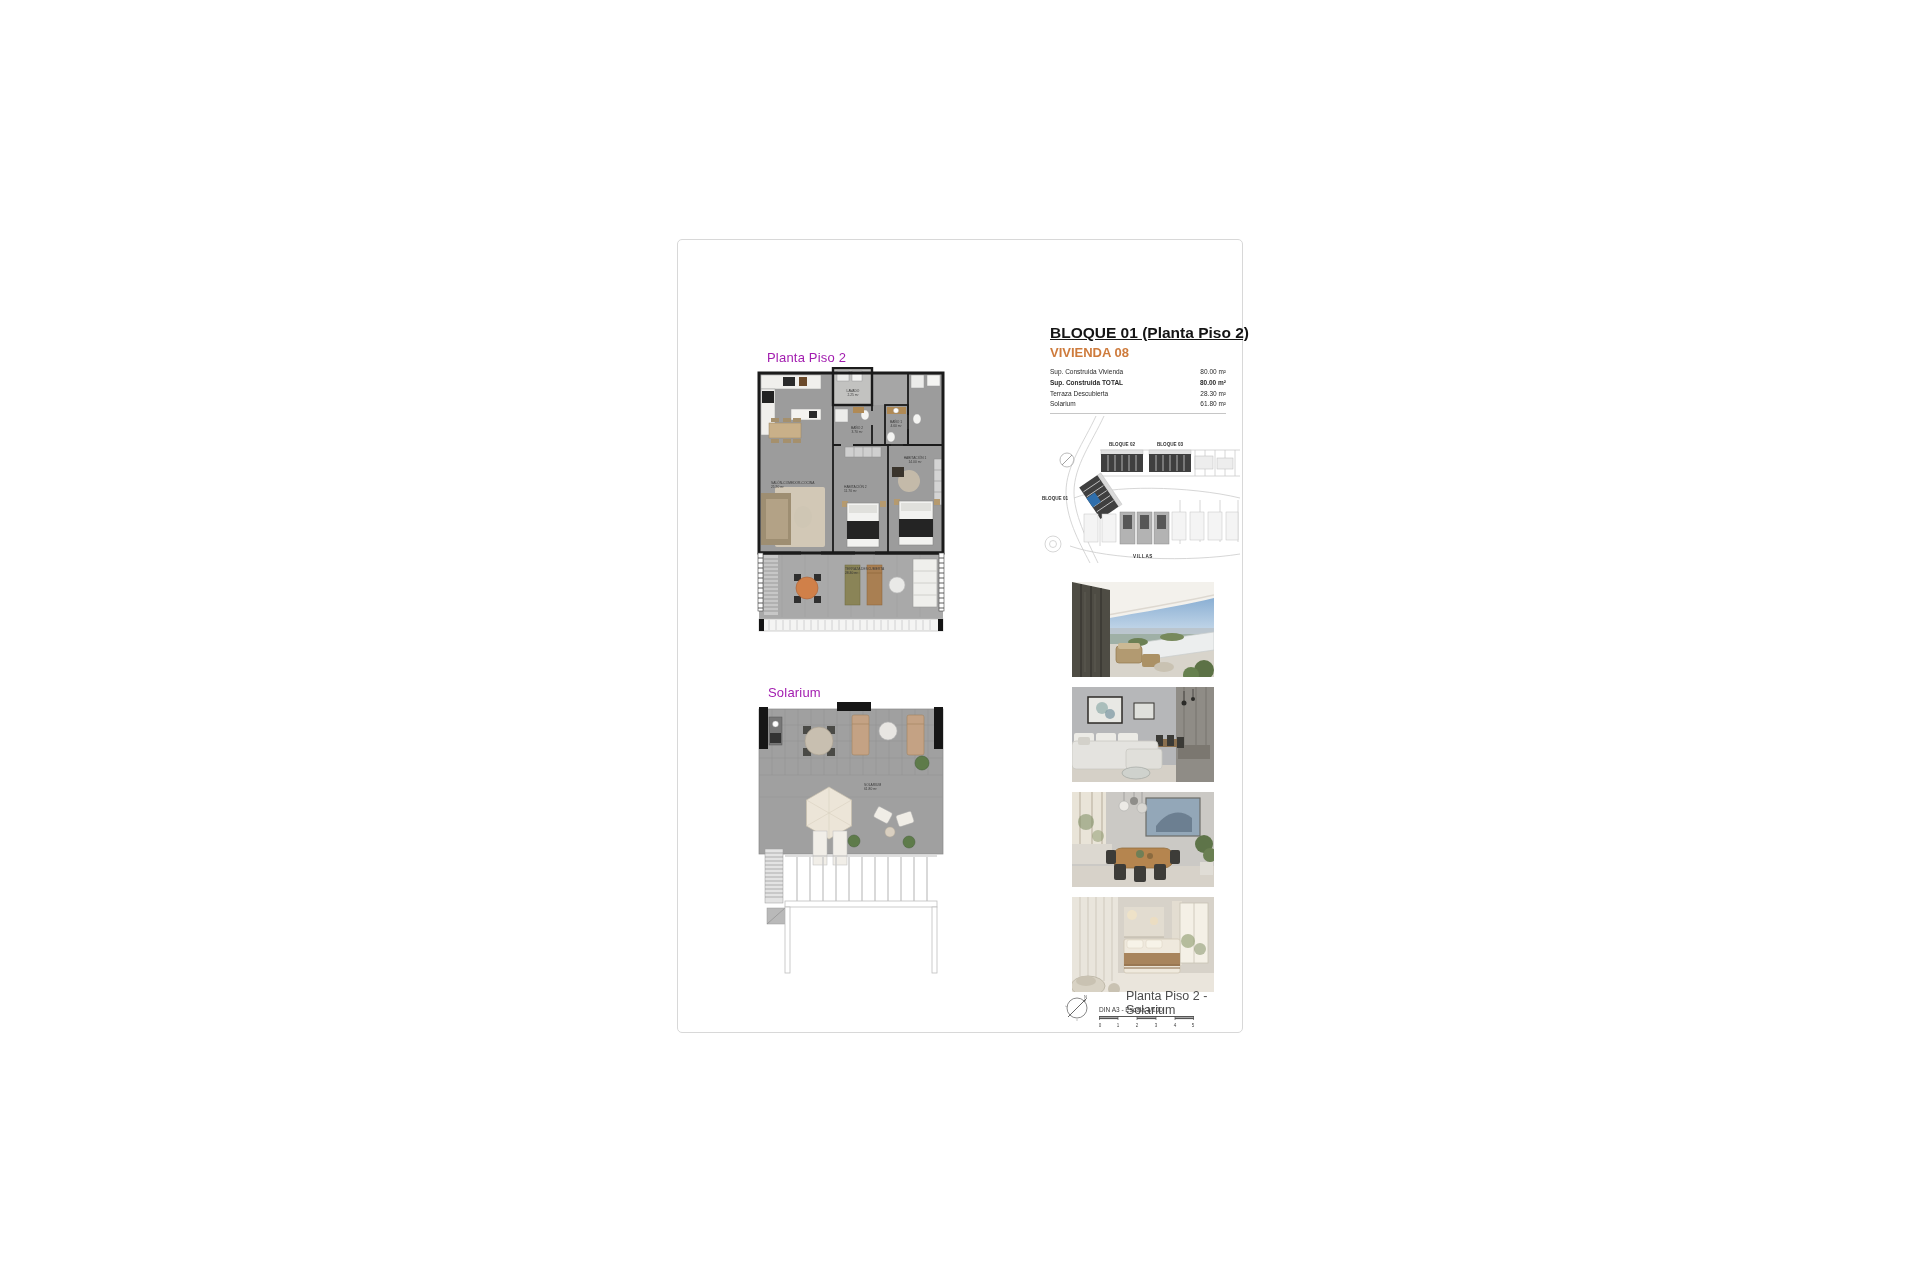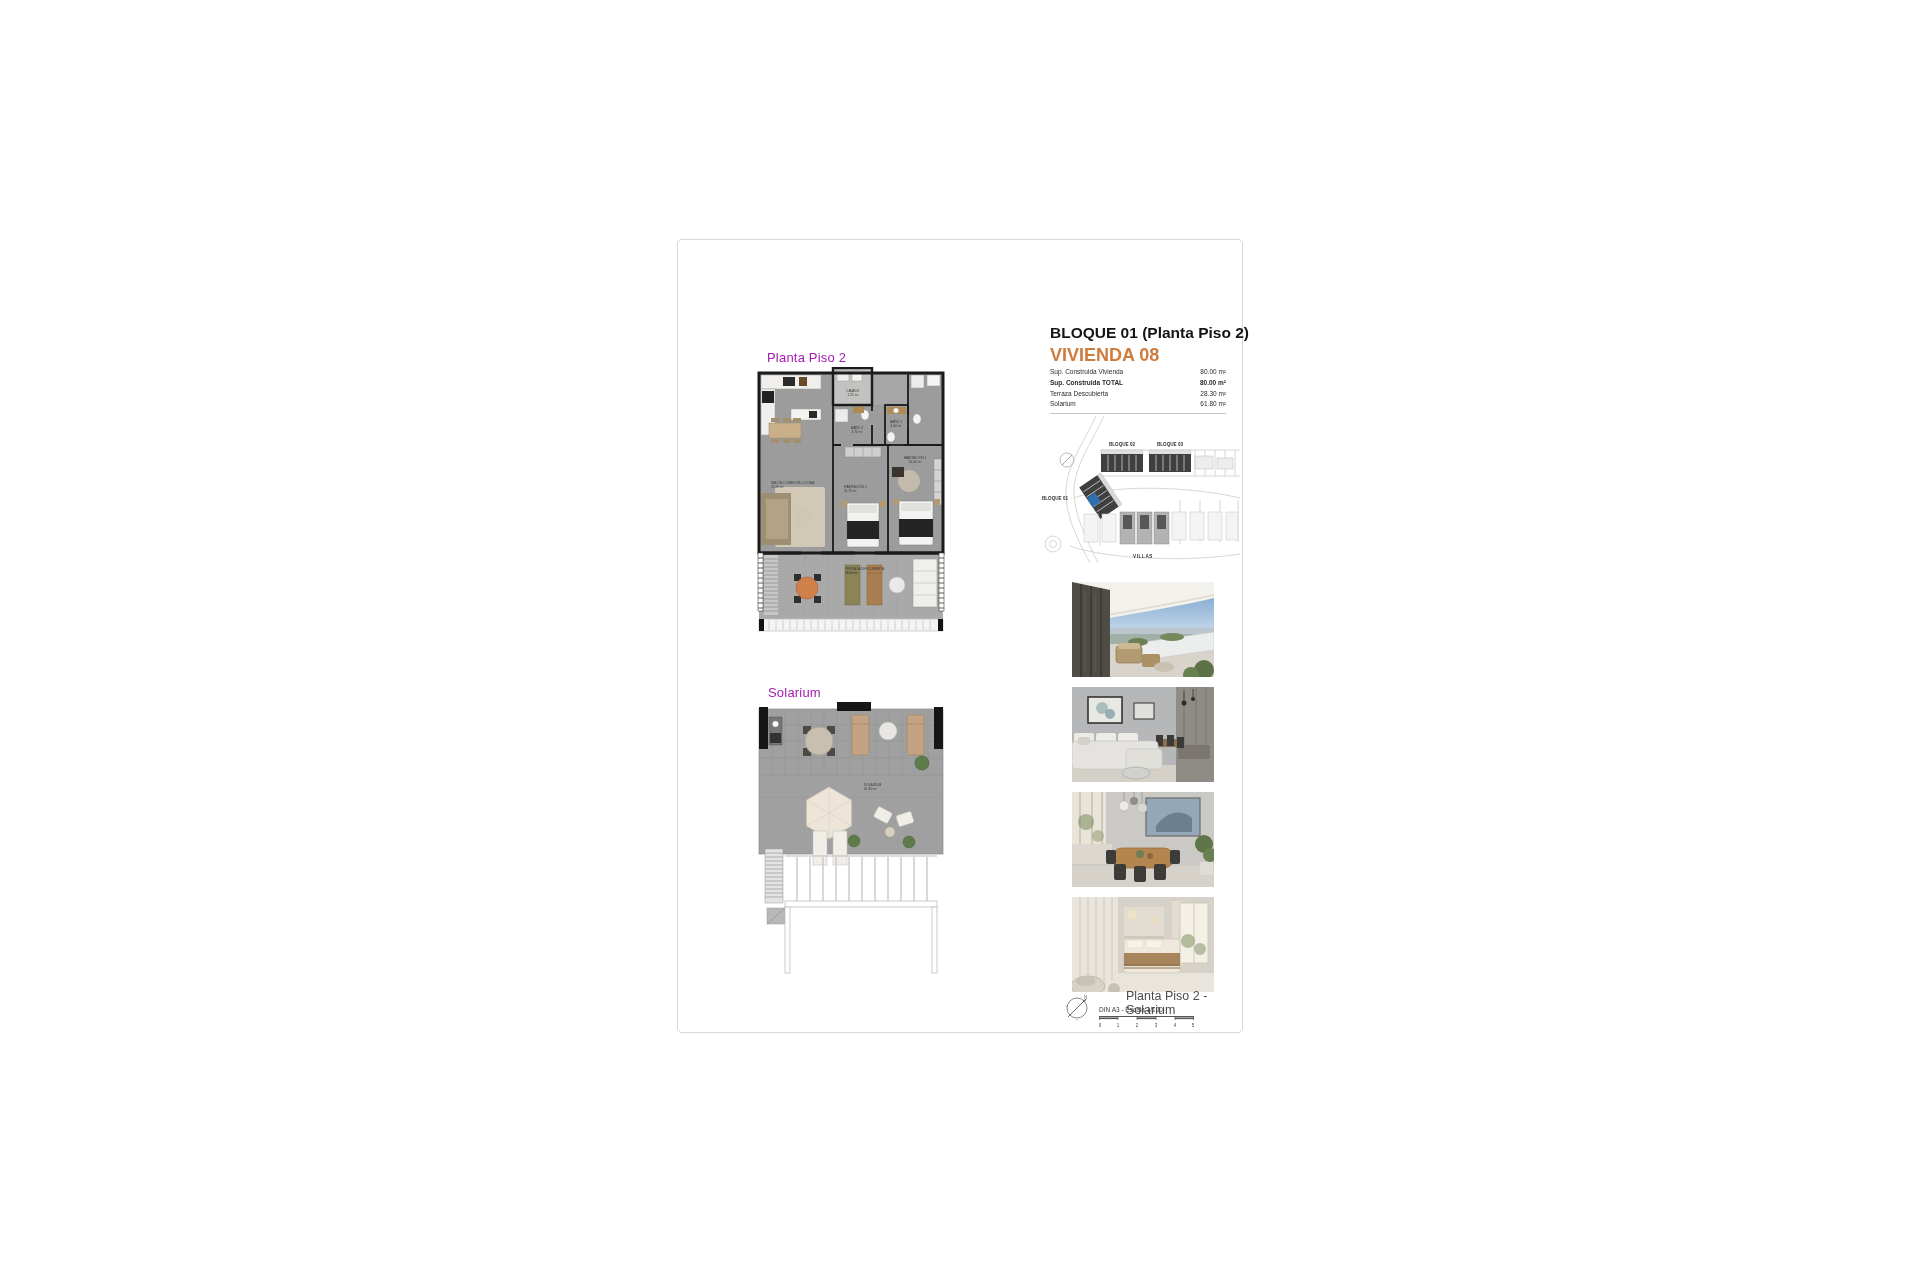--- a/index.html
+++ b/index.html
@@ -1,22 +1,22 @@
 <!DOCTYPE html>
 <html><head>
 <meta charset="utf-8">
 <style>
   html,body{margin:0;padding:0;background:#ffffff;}
   body{font-family:"Liberation Sans",sans-serif;}
   .canvas{position:relative;width:1920px;height:1280px;background:#ffffff;overflow:hidden;}
   .page{position:absolute;left:677px;top:239px;width:564px;height:792px;background:#ffffff;
         border:1px solid #d8d8d8;border-radius:5px;}
   .plan-title{position:absolute;font-size:13px;color:#a21caf;letter-spacing:.2px;}
-  .hdr-title{position:absolute;left:372px;top:84px;font-size:15.5px;font-weight:bold;color:#141414;white-space:nowrap;}
-  .hdr-sub{position:absolute;left:372px;top:105px;font-size:18px;font-weight:bold;color:#ce7b3c;}
+  .hdr-title{position:absolute;left:372px;top:84px;font-size:15.5px;font-weight:bold;color:#141414;white-space:nowrap;text-decoration:underline;}
+  .hdr-sub{position:absolute;left:372px;top:105px;font-size:13px;font-weight:bold;color:#ce7b3c;}
   .surfaces{position:absolute;left:372px;top:127px;width:176px;}
   .srow{display:flex;justify-content:space-between;font-size:6.5px;line-height:10.8px;color:#2a2a2a;}
   .srow.bold{font-weight:bold;}
   .sdivider{border-bottom:1px solid #c6c6c6;margin-top:3px;}
   .photo{position:absolute;left:394px;width:142px;height:95px;overflow:hidden;background:#ddd;}
   .footer-title{position:absolute;left:420px;top:749px;font-size:12.5px;color:#4c4c4c;margin-left:28px;}
   .footer-note{position:absolute;left:421px;top:766px;font-size:6.5px;color:#3a3a3a;}
   .svgabs{position:absolute;}
   svg text{font-family:"Liberation Sans",sans-serif;}
   .rl{font-size:3.3px;fill:#3a3a3a;}

